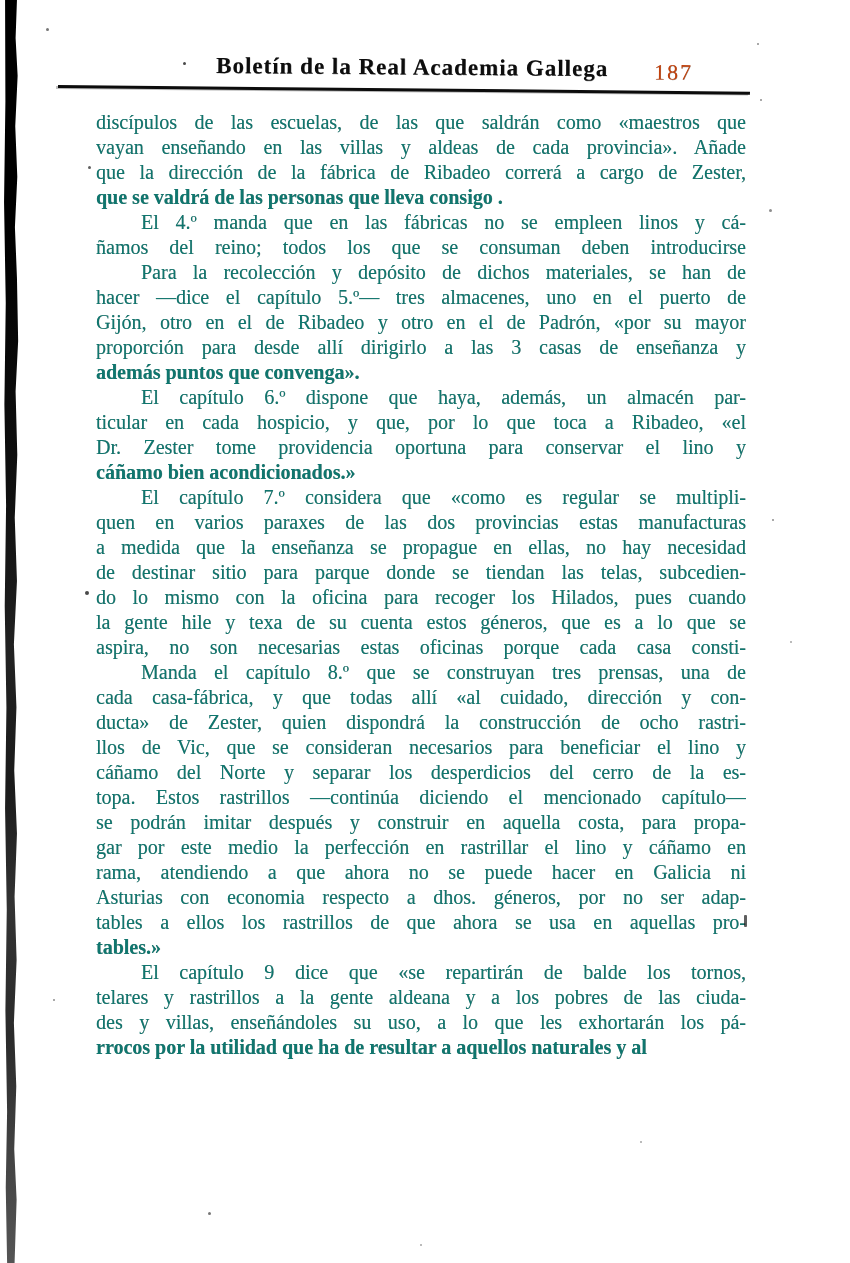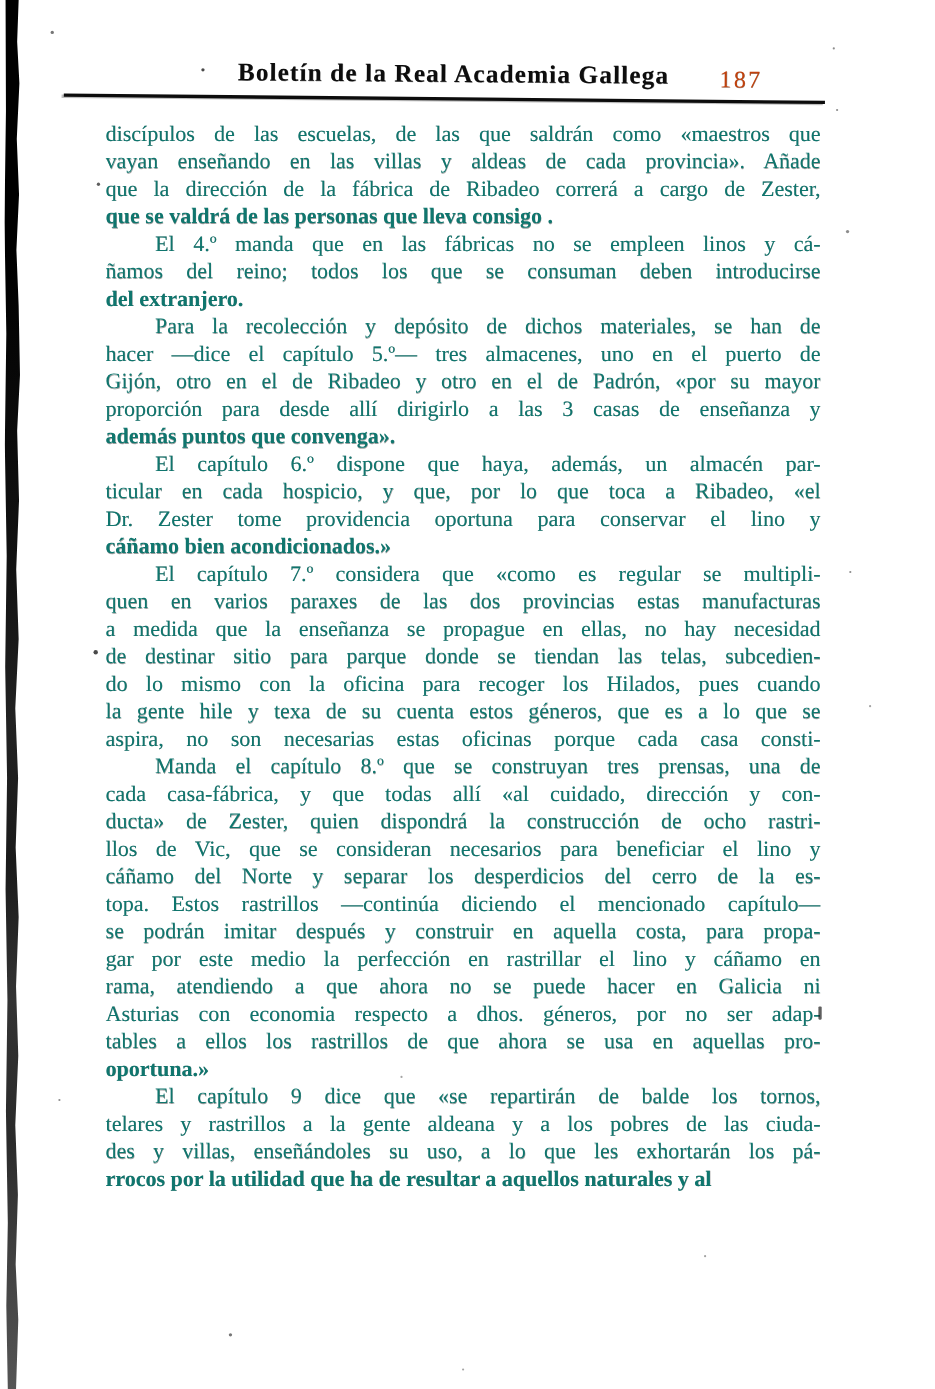--- a/index.html
+++ b/index.html
@@ -120,21 +120,20 @@
   <div id="text-column">
       <div class="para">
         <div class="line">discípulos de las escuelas, de las que saldrán como «maestros que</div>
         <div class="line">vayan enseñando en las villas y aldeas de cada provincia». Añade</div>
         <div class="line">que la dirección de la fábrica de Ribadeo correrá a cargo de Zester,</div>
         <div class="line last">que se valdrá de las personas que lleva consigo .</div>
       </div>
       <div class="para">
         <div class="line indent">El 4.º manda que en las fábricas no se empleen linos y cá-</div>
         <div class="line">ñamos del reino; todos los que se consuman deben introducirse</div>
-        <div class="line last">del extranjero.</div>
       </div>
       <div class="para">
         <div class="line indent">Para la recolección y depósito de dichos materiales, se han de</div>
         <div class="line">hacer —dice el capítulo 5.º— tres almacenes, uno en el puerto de</div>
         <div class="line">Gijón, otro en el de Ribadeo y otro en el de Padrón, «por su mayor</div>
         <div class="line">proporción para desde allí dirigirlo a las 3 casas de enseñanza y</div>
         <div class="line last">además puntos que convenga».</div>
       </div>
       <div class="para">
         <div class="line indent">El capítulo 6.º dispone que haya, además, un almacén par-</div>
@@ -156,21 +155,21 @@
         <div class="line">cada casa-fábrica, y que todas allí «al cuidado, dirección y con-</div>
         <div class="line">ducta» de Zester, quien dispondrá la construcción de ocho rastri-</div>
         <div class="line">llos de Vic, que se consideran necesarios para beneficiar el lino y</div>
         <div class="line">cáñamo del Norte y separar los desperdicios del cerro de la es-</div>
         <div class="line">topa. Estos rastrillos —continúa diciendo el mencionado capítulo—</div>
         <div class="line">se podrán imitar después y construir en aquella costa, para propa-</div>
         <div class="line">gar por este medio la perfección en rastrillar el lino y cáñamo en</div>
         <div class="line">rama, atendiendo a que ahora no se puede hacer en Galicia ni</div>
         <div class="line">Asturias con economia respecto a dhos. géneros, por no ser adap-</div>
         <div class="line">tables a ellos los rastrillos de que ahora se usa en aquellas pro-</div>
-        <div class="line last">oportuna.»</div>
+        <div class="line last">tables.»</div>
       </div>
       <div class="para">
         <div class="line indent">El capítulo 9 dice que «se repartirán de balde los tornos,</div>
         <div class="line">telares y rastrillos a la gente aldeana y a los pobres de las ciuda-</div>
         <div class="line">des y villas, enseñándoles su uso, a lo que les exhortarán los pá-</div>
         <div class="line last">rrocos por la utilidad que ha de resultar a aquellos naturales y al</div>
       </div>
     </div>
 
   <i class="speck" style="left:46px;top:28px;width:3px;height:3px;opacity:.6"></i>

